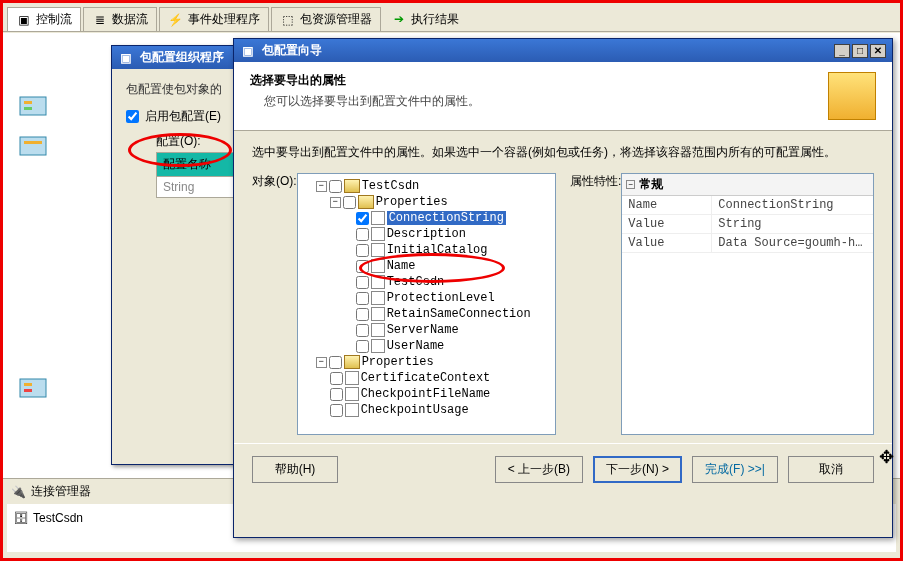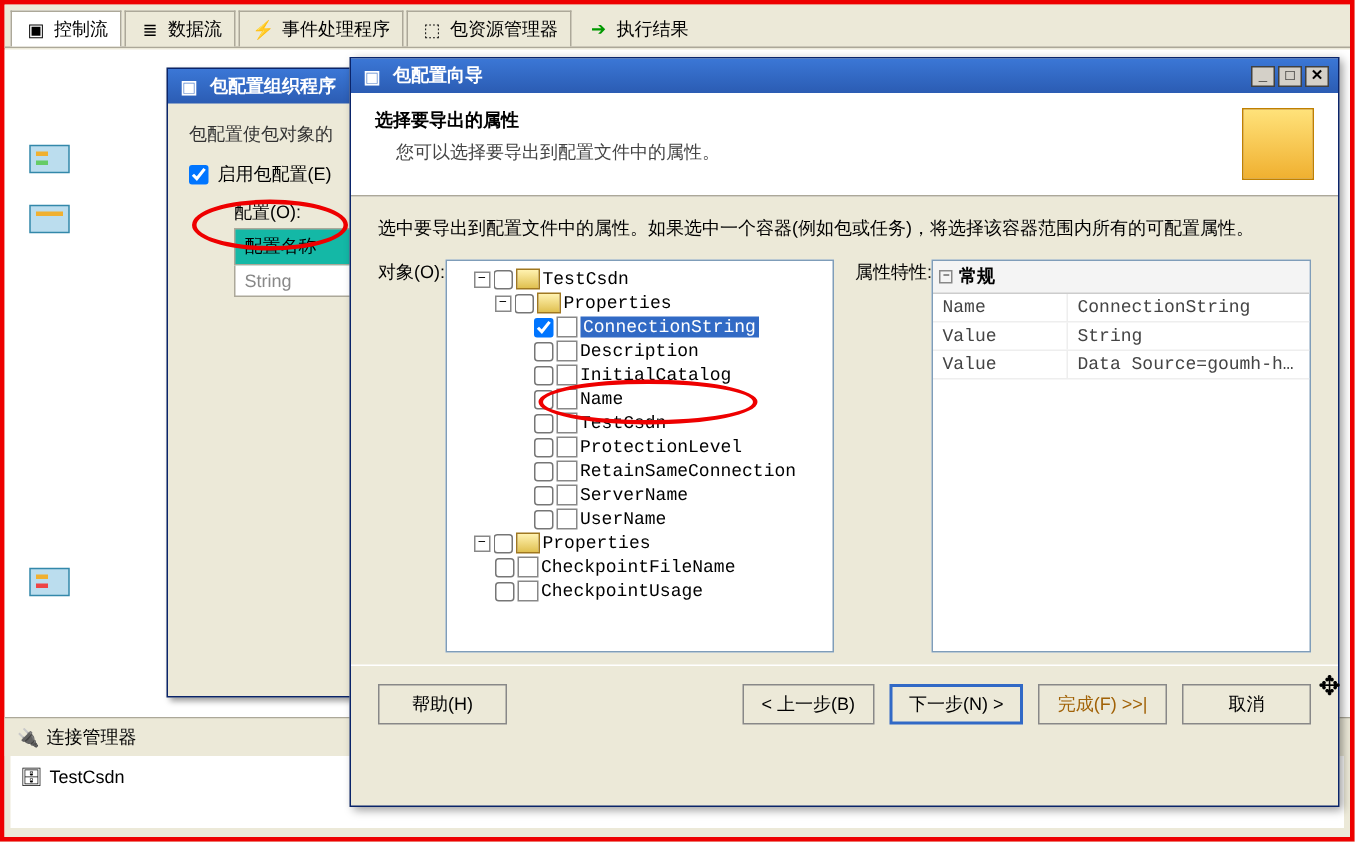--- a/index.html
+++ b/index.html
@@ -47,21 +47,21 @@
 .indent-3 { padding-left: 54px; }
 .prop-hdr { display: flex; align-items: center; gap: 4px; padding: 2px 4px; border-bottom: 1px solid #ccc; background: #f4f4f4; }
 .prop-row { display: flex; border-bottom: 1px solid #eee; }
 .prop-row .k { width: 90px; padding: 2px 6px; color: #444; border-right: 1px solid #eee; }
 .prop-row .v { flex: 1; padding: 2px 6px; color: #444; overflow: hidden; text-overflow: ellipsis; white-space: nowrap; }
 .prop-row .v.bold { font-weight: normal; }
 .btn-bar { border-top: 1px solid #fff; padding: 12px 18px; display: flex; gap: 10px; align-items: flex-end; }
 .btn-bar .spacer { flex: 1; }
 button.win { background: #ece9d8; border: 1px solid #888; padding: 4px 12px; font-family: inherit; font-size: 12px; min-width: 86px; cursor: pointer; }
 button.win.primary { border: 2px solid #3169c6; padding: 3px 11px; }
-button.win:disabled { color: #a16207; }
+button.win:disabled { color: #0369a1; }
 .title-btns { margin-left: auto; display: flex; gap: 2px; }
 .title-btn { width: 16px; height: 14px; background: #d4d0c8; border: 1px solid #404040; font-size: 10px; text-align: center; line-height: 12px; cursor: pointer; color: #000; }
 .ellipse { position: absolute; border: 3px solid #e00; border-radius: 50%; pointer-events: none; }
 .ellipse.e1 { top: 130px; left: 125px; width: 104px; height: 34px; }
 .ellipse.e2 { top: 250px; left: 356px; width: 146px; height: 30px; }
 .resize { position: absolute; right: 6px; bottom: 90px; font-size: 18px; }
 </style>
 </head>
 <body>
 
@@ -224,20 +224,25 @@
               </div>
             <div class="tree-node indent-1">
                 <span class="toggle">−</span>
                 <input type="checkbox" class="chk" style="">
                 <span class="folder"></span>
                 <span>Properties</span>
               </div>
             <div class="tree-node indent-2">
                 <input type="checkbox" class="chk" style="">
                 <span class="prop"></span>
+                <span>CertificateContext</span>
+              </div>
+            <div class="tree-node indent-2">
+                <input type="checkbox" class="chk" style="">
+                <span class="prop"></span>
                 <span>CheckpointFileName</span>
               </div>
             <div class="tree-node indent-2">
                 <input type="checkbox" class="chk" style="">
                 <span class="prop"></span>
                 <span>CheckpointUsage</span>
               </div>
           </div>
         </div>
       </div>

